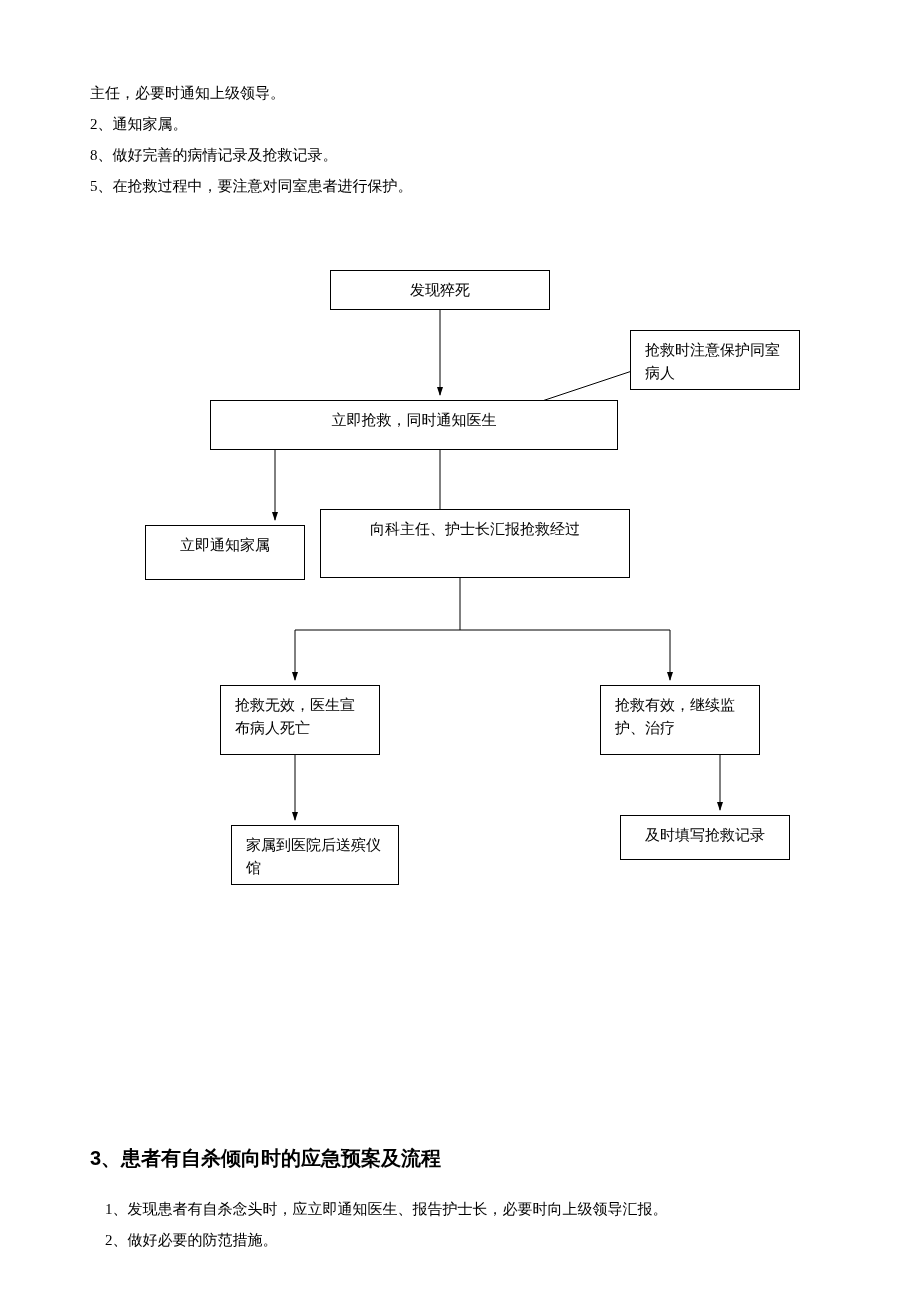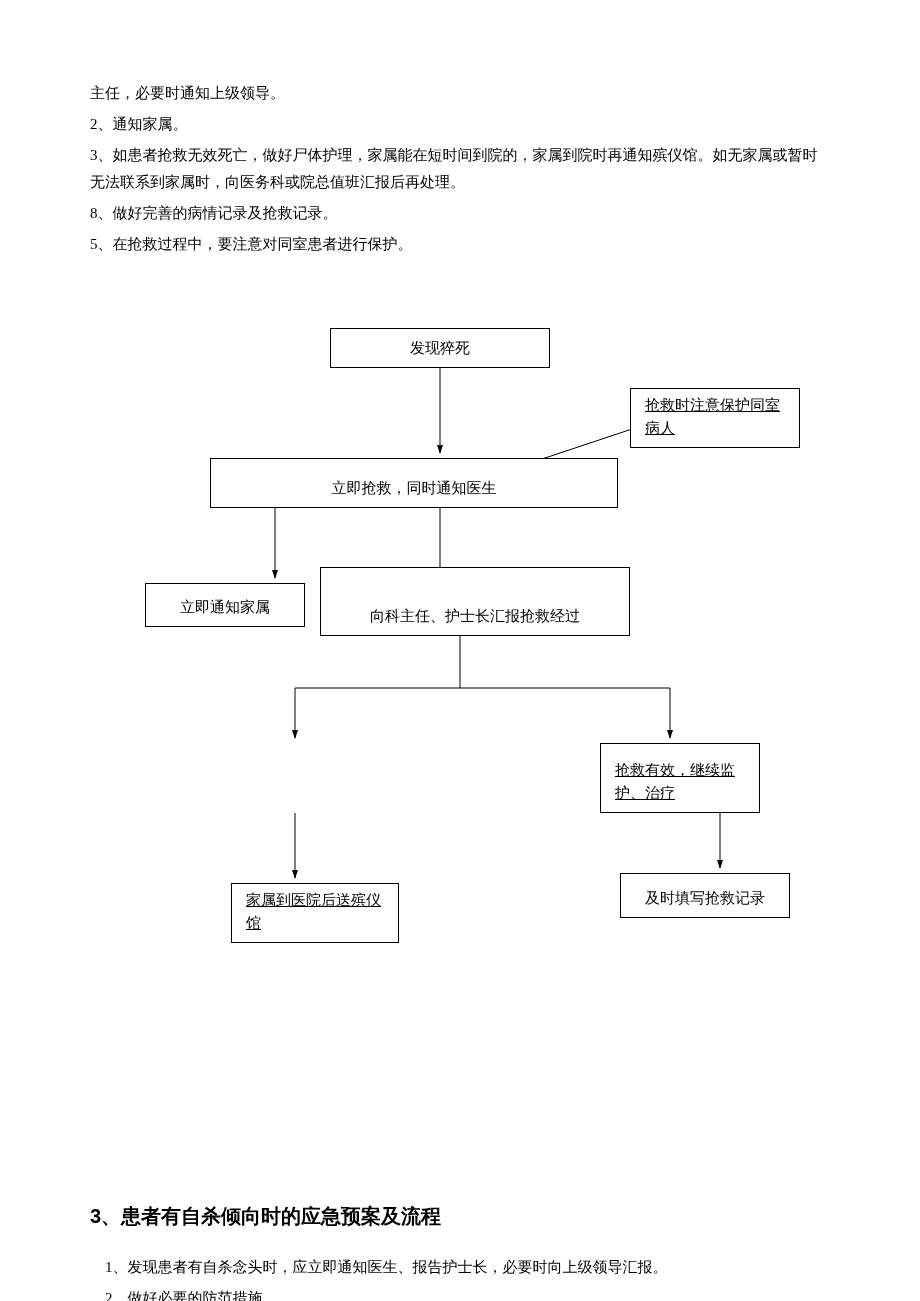--- a/index.html
+++ b/index.html
@@ -25,31 +25,30 @@
     position: relative;
     width: 740px;
     height: 700px;
     margin: 60px auto 0 auto;
   }
   .box {
     position: absolute;
     border: 1px solid #000;
     background: #fff;
     display: flex;
-    align-items: flex-end;
+    align-items: flex-start;
     justify-content: center;
     text-align: center;
     padding: 8px 14px;
     box-sizing: border-box;
     line-height: 1.5;
   }
   .box.left-align {
     justify-content: flex-start;
     text-align: left;
-    text-decoration: underline;
   }
   svg.connector {
     position: absolute;
     left: 0;
     top: 0;
     width: 740px;
     height: 700px;
     pointer-events: none;
   }
   .section-title {
@@ -63,21 +62,20 @@
     text-indent: 1em;
   }
 </style>
 </head>
 <body>
 
 <div class="page">
 
   <p class="para">主任，必要时通知上级领导。</p>
   <p class="para">2、通知家属。</p>
-  <p class="para">3、如患者抢救无效死亡，做好尸体护理，家属能在短时间到院的，家属到院时再通知殡仪馆。如无家属或暂时无法联系到家属时，向医务科或院总值班汇报后再处理。</p>
   <p class="para">8、做好完善的病情记录及抢救记录。</p>
   <p class="para">5、在抢救过程中，要注意对同室患者进行保护。</p>
 
   <div class="diagram">
     <svg class="connector">
       <defs>
         <marker id="arrow" markerWidth="10" markerHeight="10" refX="8" refY="3" orient="auto">
           <path d="M0,0 L0,6 L9,3 z" fill="#000"></path>
         </marker>
       </defs>
@@ -108,27 +106,30 @@
     </div>
 
     <div class="box left-align" style="left:540px; top:70px; width:170px; height:60px;">
       <span>抢救时注意保护同室病人</span>
     </div>
 
     <div class="box" style="left:120px; top:140px; width:408px; height:50px;">
       <span>立即抢救，同时通知医生</span>
     </div>
 
-    <div class="box" style="left:55px; top:265px; width:160px; height:44px;">
+    <div class="box" style="left:55px; top:265px; width:160px; height:55px;">
       <span>立即通知家属</span>
     </div>
     <div class="box" style="left:230px; top:249px; width:310px; height:69px;">
       <span>向科主任、护士长汇报抢救经过</span>
     </div>
 
+    <div class="box left-align" style="left:130px; top:425px; width:160px; height:70px;">
+      <span>抢救无效，医生宣布病人死亡</span>
+    </div>
     <div class="box left-align" style="left:510px; top:425px; width:160px; height:70px;">
       <span>抢救有效，继续监护、治疗</span>
     </div>
 
     <div class="box left-align" style="left:141px; top:565px; width:168px; height:60px;">
       <span>家属到医院后送殡仪馆</span>
     </div>
     <div class="box" style="left:530px; top:555px; width:170px; height:45px;">
       <span>及时填写抢救记录</span>
     </div>

